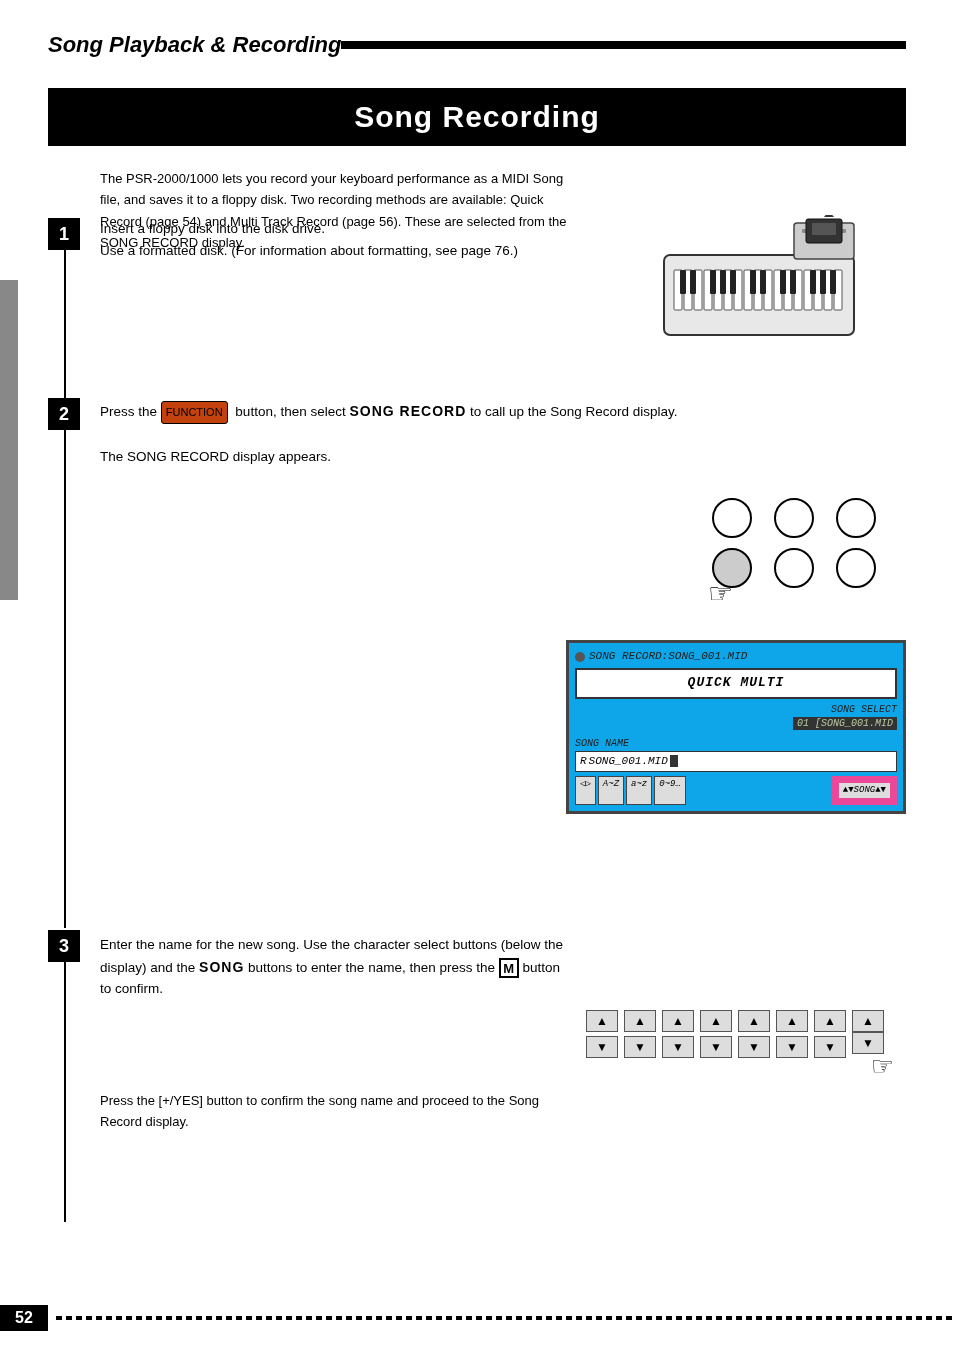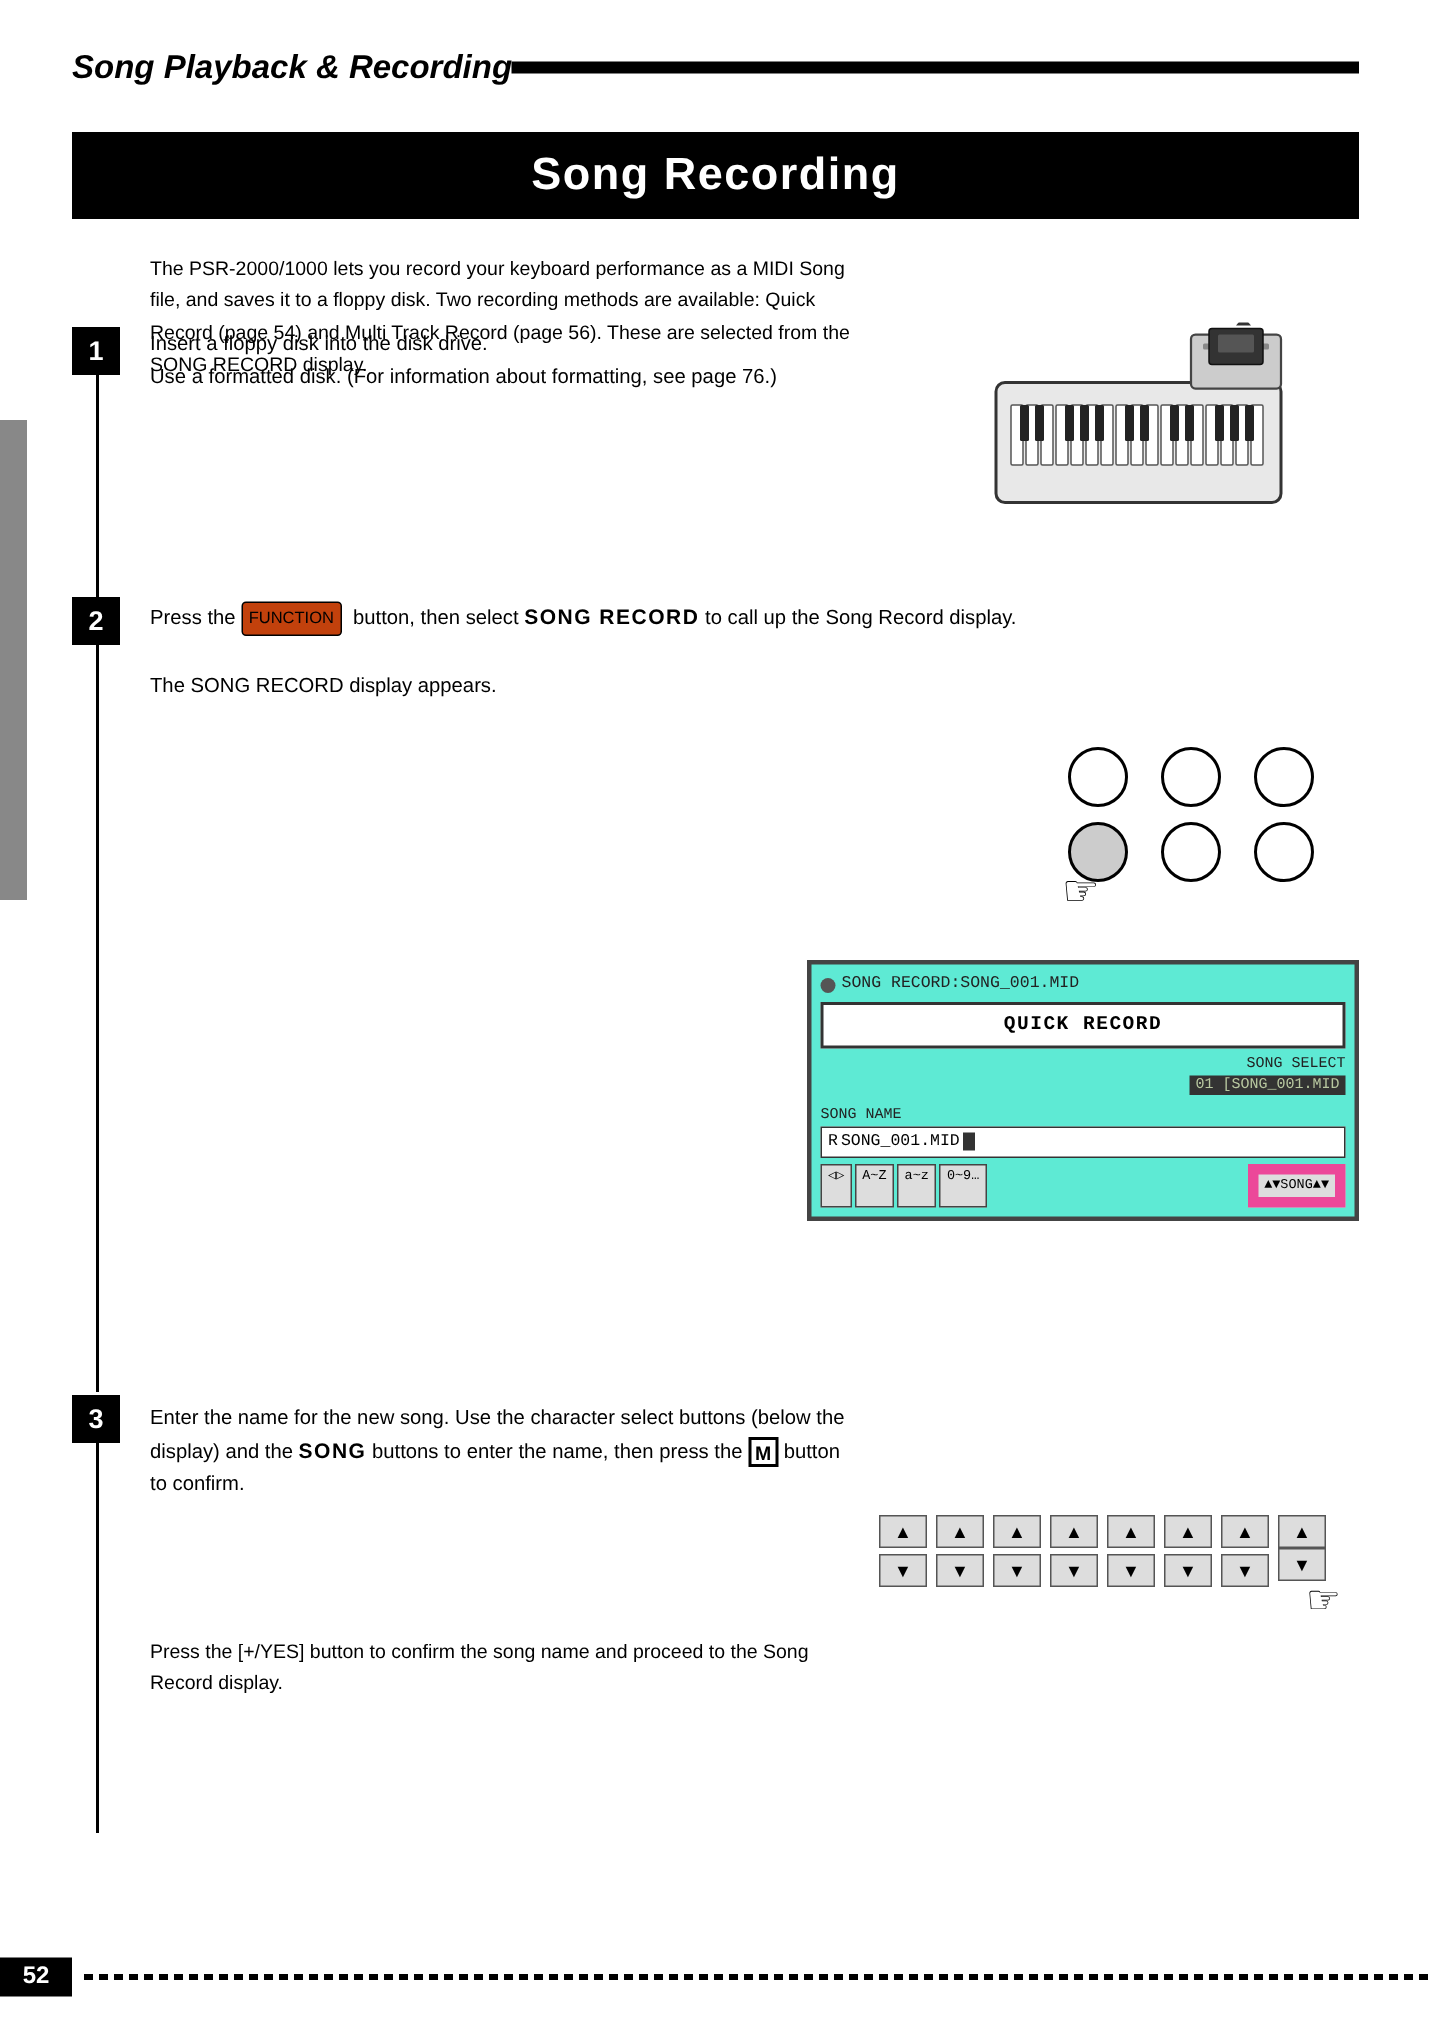--- a/index.html
+++ b/index.html
@@ -184,27 +184,28 @@
       bottom: -18px;
       left: -4px;
       font-size: 22px;
     }
 
     
     .lcd-screen {
       position: absolute;
       top: 640px;
       right: 48px;
-      width: 368px;
-      background: #5eead4;
+      width: 340px;
+      background: #0ea5e9;
       border: 3px solid #444;
       font-family: 'Courier New', monospace;
       font-size: 12px;
       padding: 6px;
       line-height: 1.4;
+      font-style: italic;
     }
     .lcd-header {
       font-size: 11px;
       color: #222;
       margin-bottom: 4px;
       display: flex;
       align-items: center;
       gap: 4px;
     }
     .lcd-rec-icon {
@@ -486,21 +487,21 @@
   </div>
   <div class="btn-circle"></div>
   <div class="btn-circle"></div>
 </div>
 
 <div class="lcd-screen">
   <div class="lcd-header">
     <span class="lcd-rec-icon"></span>
     <span>SONG RECORD:SONG_001.MID</span>
   </div>
-  <div class="lcd-btn">QUICK RECORD</div>
+  <div class="lcd-btn">QUICK MULTI</div>
   <div class="lcd-song-select">
     <span>SONG SELECT</span><br>
     <span class="lcd-song-select-val">01 [SONG_001.MID</span>
   </div>
   <div class="lcd-song-name-label">SONG NAME</div>
   <div class="lcd-song-name-val">
     <span>R</span>
     <span>SONG_001.MID</span>
     <span class="lcd-cursor"></span>
   </div>

